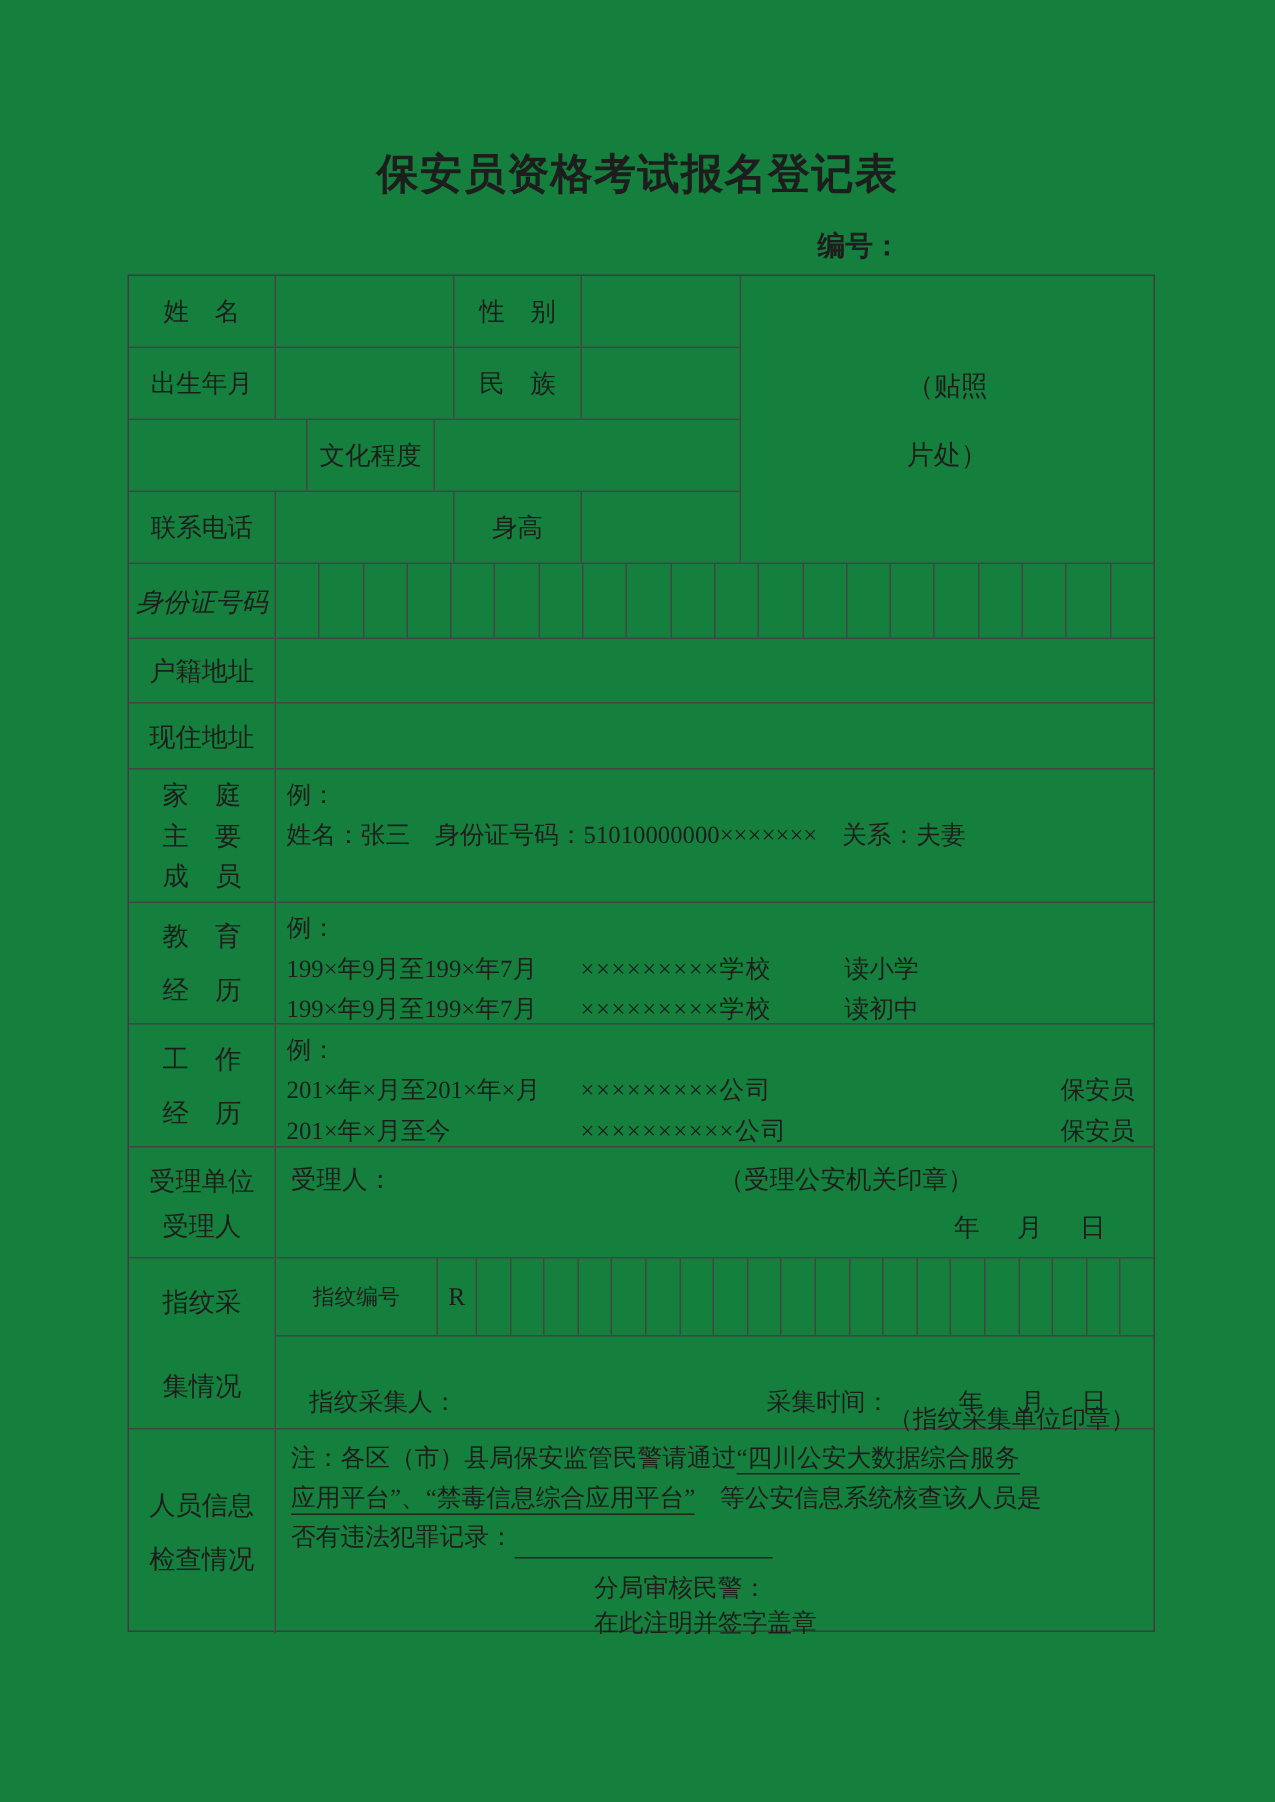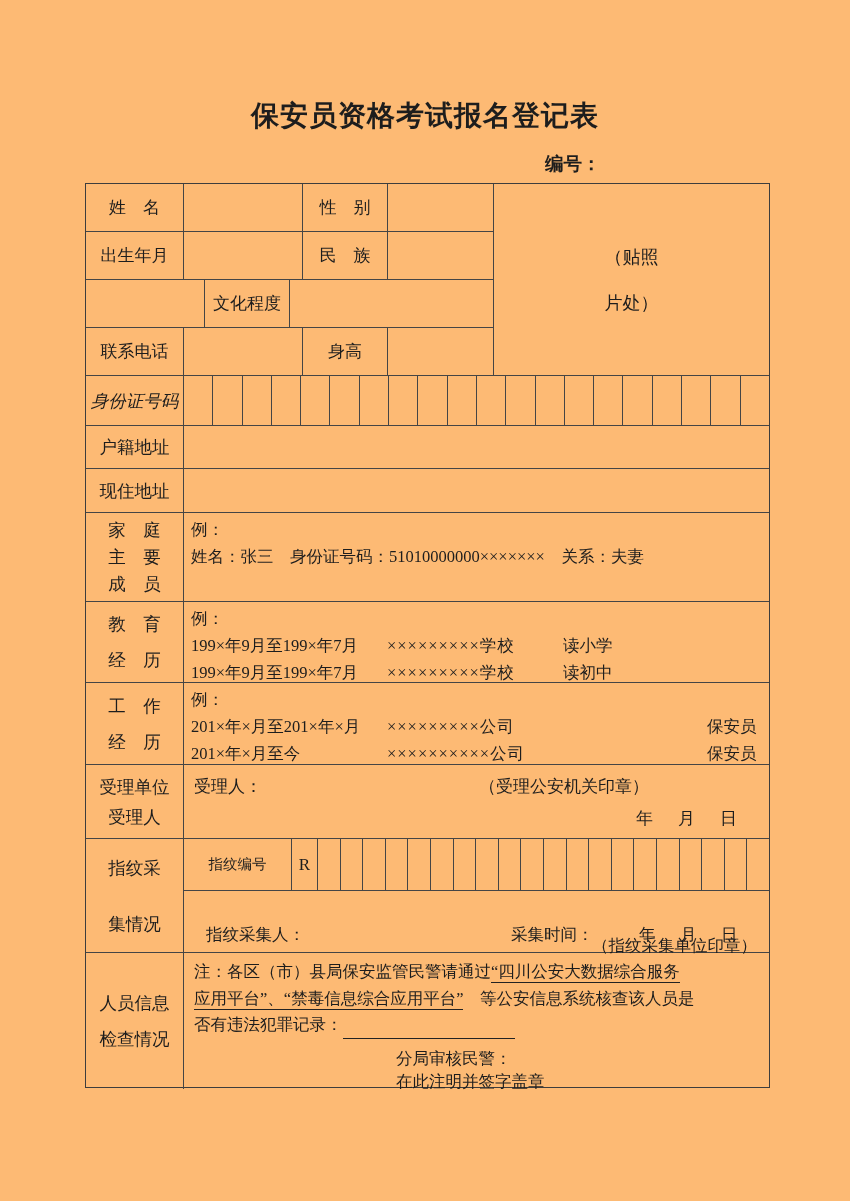--- a/index.html
+++ b/index.html
@@ -1,17 +1,17 @@
 <!DOCTYPE html>
 <html><head>
 <meta charset="utf-8">
 <style>
   html,body{margin:0;padding:0;background:#ffffff;}
   .page{
-    position:relative;width:850px;height:1201px;background:#fdba74;
+    position:relative;width:850px;height:1201px;background:#15803d;
     font-family:"Liberation Serif","DejaVu Serif",serif;color:#1d1d1d;
     overflow:hidden;
   }
   .title{
     position:absolute;top:97px;left:0;width:100%;text-align:center;
     font-family:"Liberation Sans","DejaVu Sans",sans-serif;
     font-weight:700;font-size:28px;letter-spacing:1px;
   }
   .serial{position:absolute;top:151px;left:545px;font-size:18.5px;font-weight:600;}
 

